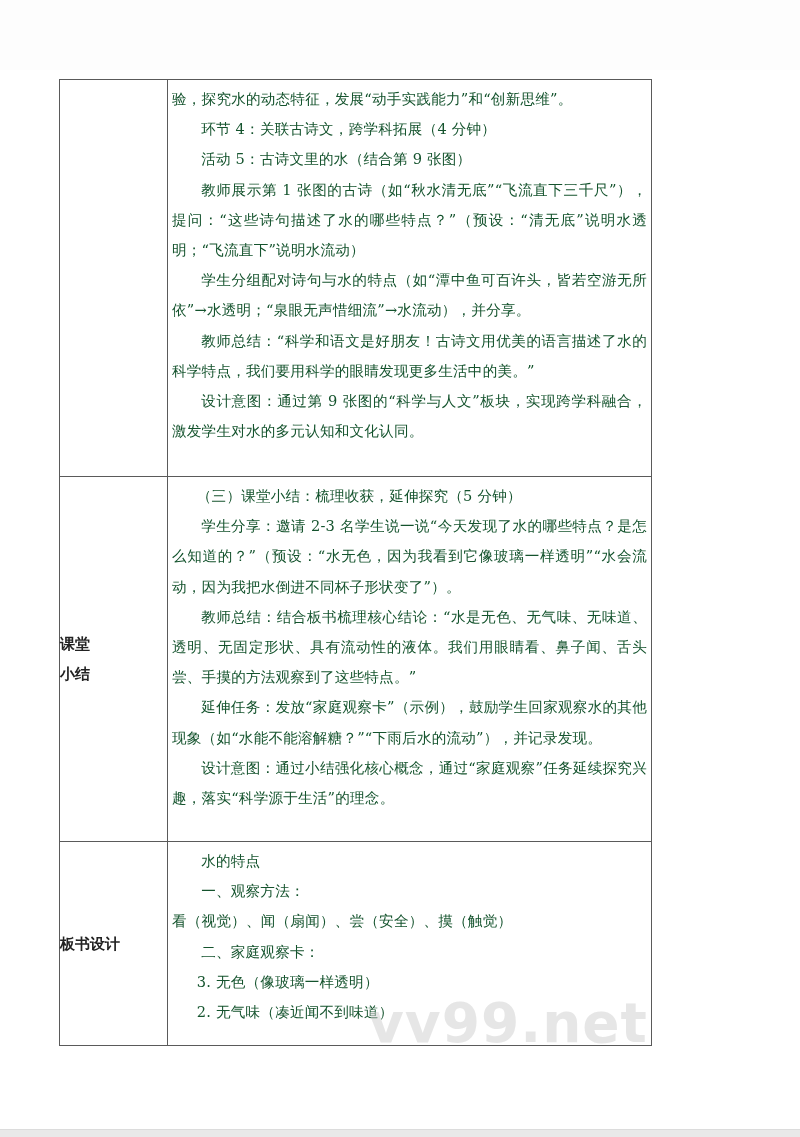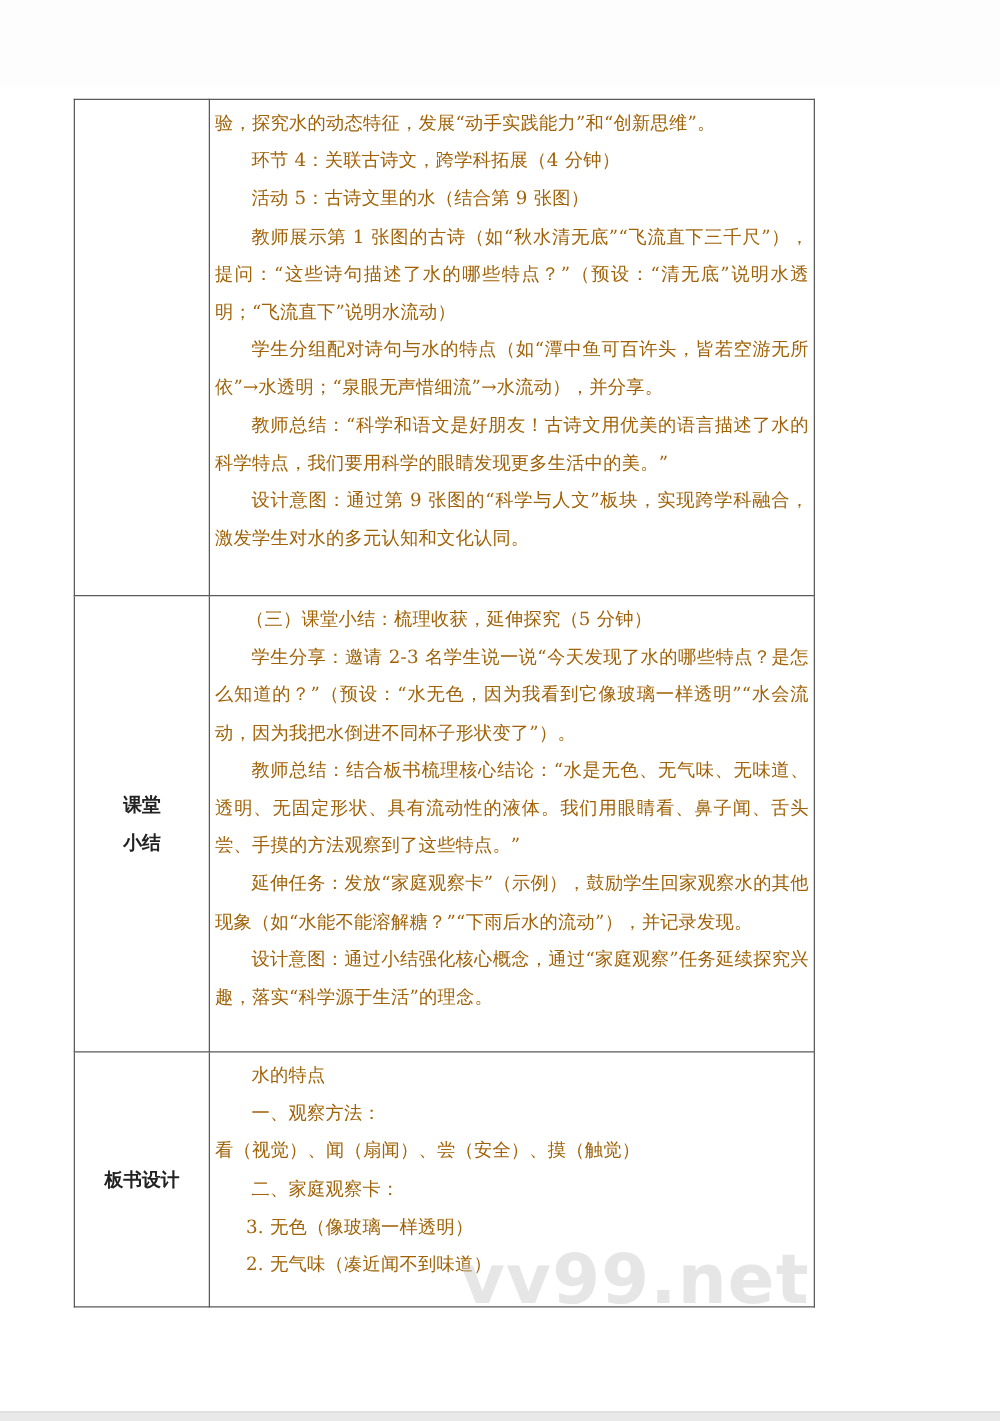--- a/index.html
+++ b/index.html
@@ -23,38 +23,37 @@
       table-layout: fixed;
     }
     .doc-table td {
       border: 1px solid #5a5a5a;
       vertical-align: top;
       padding: 0;
     }
     .label-cell {
       width: 107px;
       vertical-align: middle !important;
-      text-align: center;
       font-family: "DejaVu Sans", "Liberation Sans", sans-serif;
       font-weight: bold;
       font-size: 15px;
       color: #222;
       line-height: 30px;
     }
     .content-cell {
       padding: 4px 4px 2px 4px !important;
     }
     .para {
       font-size: 14.6px;
       line-height: 30.2px;
       letter-spacing: 0.2px;
       margin: 0;
       text-indent: 2em;
       text-align: justify;
-      color: #a16207;
+      color: #14532d;
     }
     .para.no-indent { text-indent: 0; }
     .para.indent-small { text-indent: 1.7em; }
     .row-1 td { height: 390px; }
     .row-2 td { height: 358px; }
     .row-3 td { height: 197px; }
     .watermark {
       position: absolute;
       left: 368px; top: 996px;
       font-family: "DejaVu Sans", "Liberation Sans", sans-serif;

